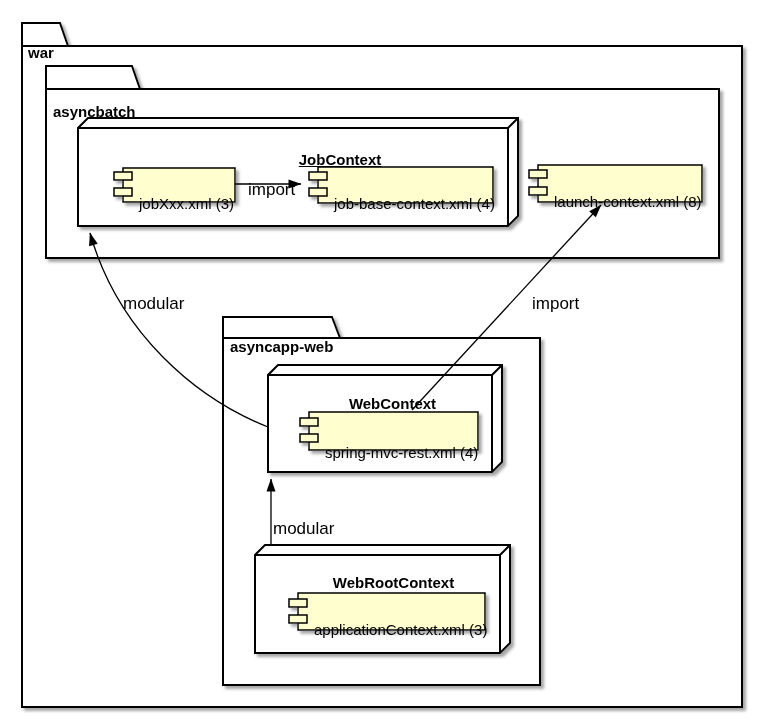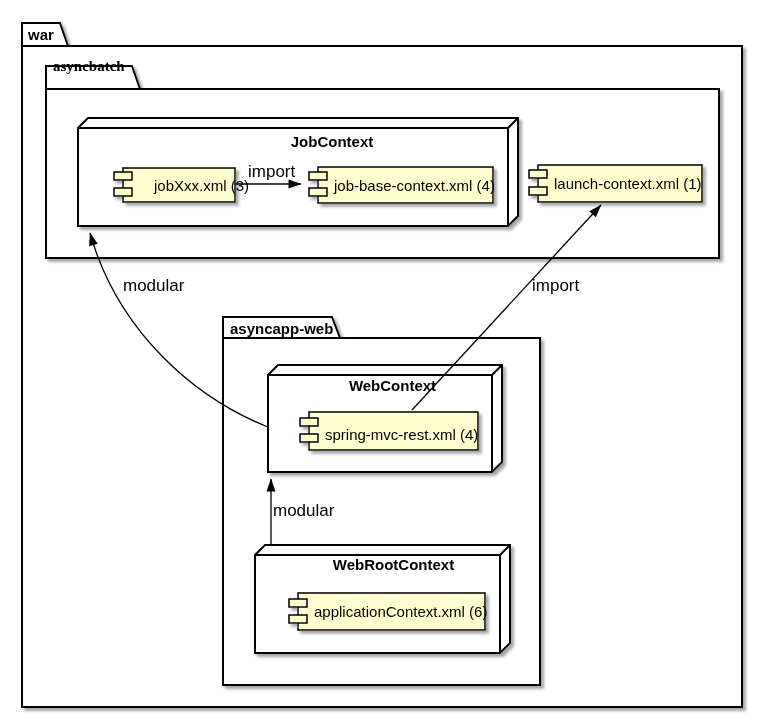--- a/index.html
+++ b/index.html
@@ -10,21 +10,21 @@
     background: #ffffff;
     font-family: "Liberation Sans", sans-serif;
     color: #000000;
     overflow: hidden;
   }
   #shapes {
     position: absolute;
     left: 0; top: 0;
     width: 763px; height: 721px;
   }
-  .lbl { position: absolute; z-index: 5; }
+  .lbl { position: absolute; z-index: 5; margin-top: 18px; }
   .pkg-label {
     font-weight: bold;
     font-size: 15px;
     line-height: 20px;
     white-space: nowrap;
   }
   .node-title {
     font-weight: bold;
     font-size: 15px;
     text-align: center;
@@ -121,31 +121,31 @@
 
     <g fill="none" stroke="#000000" stroke-width="1.3">
       <path d="M235,184 L301,184" marker-end="url(#ah)"></path>
       <path d="M268,427 C195,398 118,332 90,233" marker-end="url(#ah)"></path>
       <path d="M412,410 L601,205" marker-end="url(#ah)"></path>
       <path d="M271,544 L271,479" marker-end="url(#ah)"></path>
     </g>
   </svg>
 
   <div class="lbl pkg-label" style="left:28px; top:25px;">war</div>
-  <div class="lbl pkg-label" style="left:53px; top:56px;font-family:Liberation Serif, serif;">asyncbatch</div>
+  <div class="lbl pkg-label" style="left:53px; top:84px;">asyncbatch</div>
   <div class="lbl pkg-label" style="left:230px; top:319px;text-align:center;">asyncapp-web</div>
 
-  <div class="lbl node-title" style="left:78px; top:133px; width:508px;">JobContext</div>
+  <div class="lbl node-title" style="left:86px; top:133px; width:508px;text-decoration:underline;">JobContext</div>
   <div class="lbl node-title" style="left:268px; top:377px; width:249px;">WebContext</div>
   <div class="lbl node-title" style="left:255px; top:556px; width:245px;padding-left:16px;">WebRootContext</div>
 
-  <div class="lbl comp-label" style="left:138px; top:168px; width:112px; height:34px;">jobXxx.xml (3)</div>
+  <div class="lbl comp-label" style="left:123px; top:168px; width:112px; height:34px;">jobXxx.xml (3)</div>
   <div class="lbl comp-label" style="left:318px; top:167px; width:175px; height:36px;">job-base-context.xml (4)</div>
-  <div class="lbl comp-label" style="left:538px; top:165px; width:164px; height:37px;">launch-context.xml (1)</div>
+  <div class="lbl comp-label" style="left:538px; top:165px; width:164px; height:37px;">launch-context.xml (8)</div>
   <div class="lbl comp-label" style="left:309px; top:412px; width:169px; height:45px;">spring-mvc-rest.xml (4)</div>
-  <div class="lbl comp-label" style="left:298px; top:593px; width:187px; height:37px;">applicationContext.xml (6)</div>
+  <div class="lbl comp-label" style="left:298px; top:593px; width:187px; height:37px;">applicationContext.xml (3)</div>
 
   <div class="lbl edge-label" style="left:248px; top:162px;">import</div>
   <div class="lbl edge-label" style="left:123px; top:276px;">modular</div>
   <div class="lbl edge-label" style="left:532px; top:276px;">import</div>
   <div class="lbl edge-label" style="left:273px; top:501px;">modular</div>
 
 </div>
 
 </body></html>

